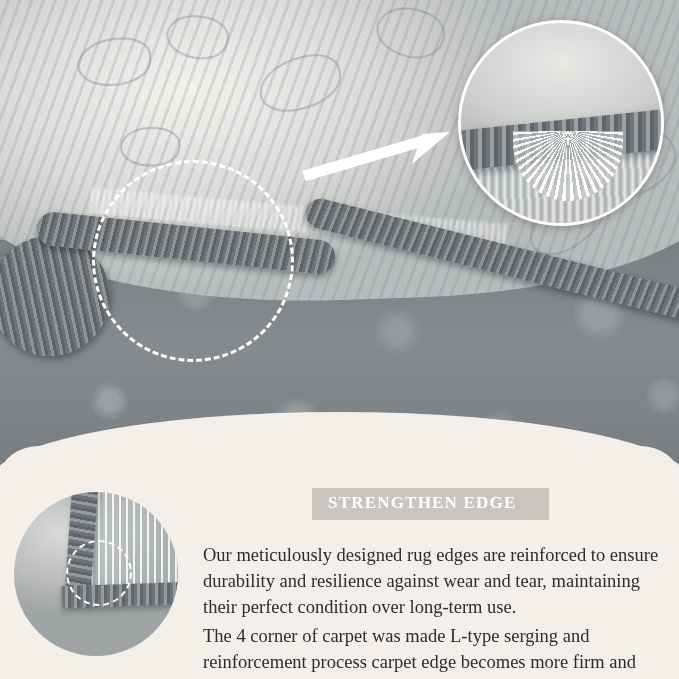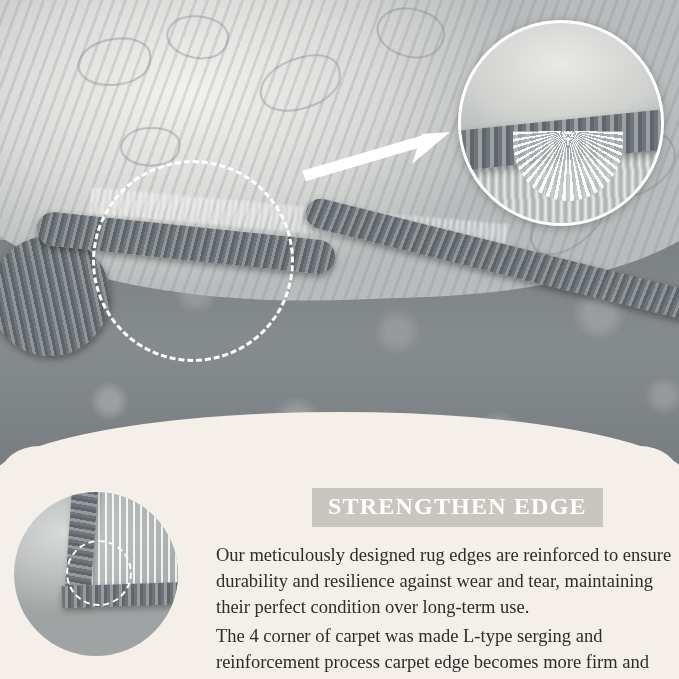--- a/index.html
+++ b/index.html
@@ -219,33 +219,33 @@
     border: 2px dashed #ffffff;
     border-radius: 50%;
     box-sizing: border-box;
   }
 
   
   .badge {
     position: absolute;
     left: 312px;
     top: 488px;
-    padding: 5px 16px 7px 16px;
+    padding: 5px 32px 7px 16px;
     background: #c9c6bf;
     color: #ffffff;
     font-family: "Liberation Serif", serif;
     font-weight: bold;
-    font-size: 24px;
+    font-size: 17px;
     letter-spacing: 1.2px;
     white-space: nowrap;
   }
 
   .body-text {
     position: absolute;
-    left: 216px;
+    left: 203px;
     width: 462px;
     color: #2c2c2c;
     font-family: "Liberation Serif", serif;
     font-size: 18.5px;
     line-height: 26px;
   }
   .para-1 { top: 523px; }
   .para-2 { top: 604px; }
 </style>
 </head>

